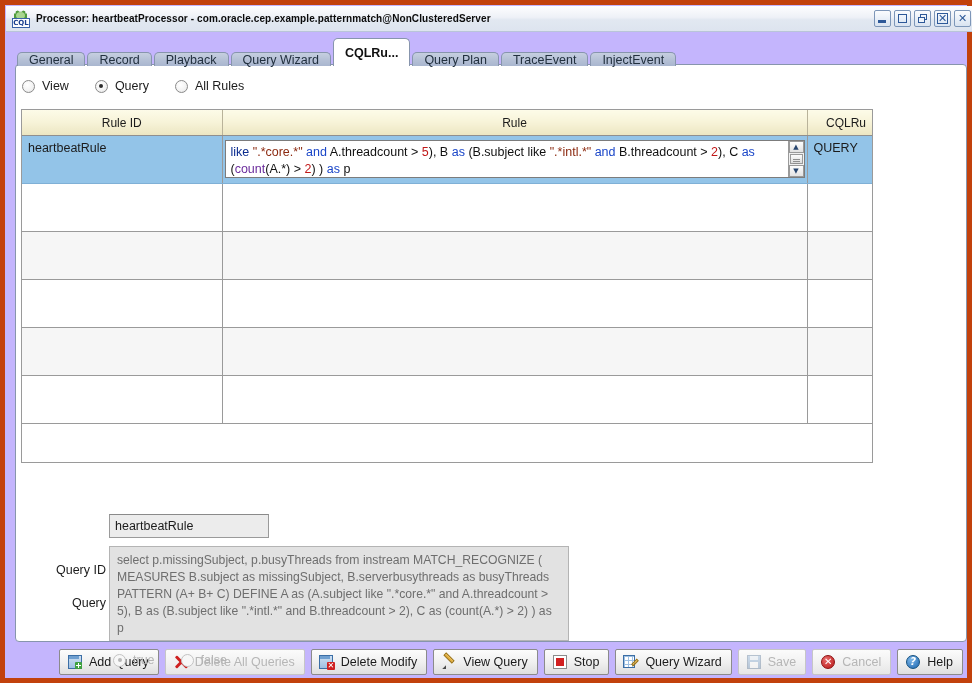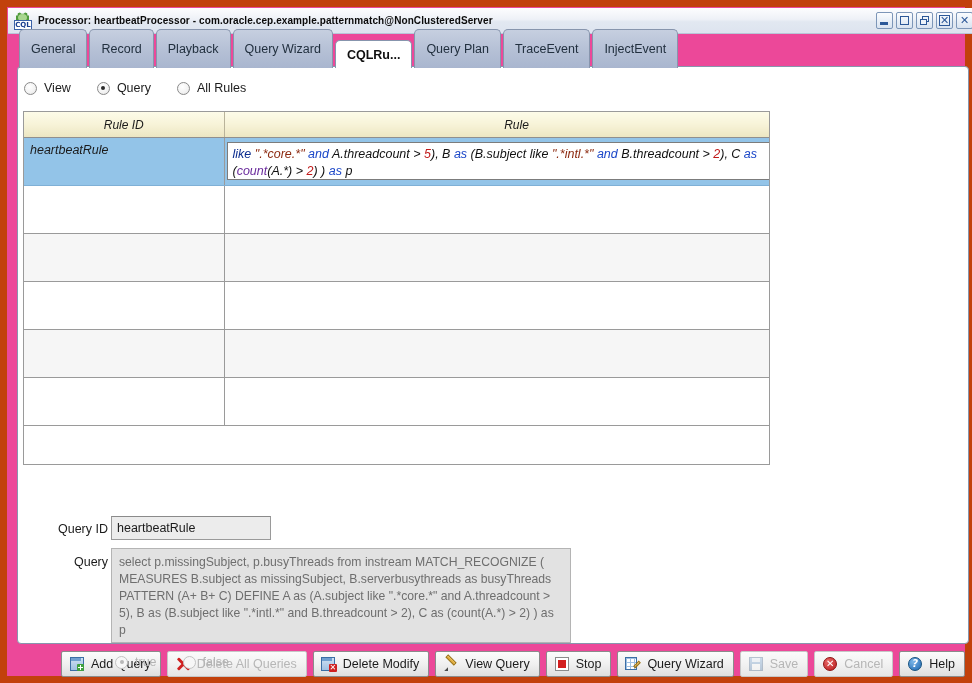--- a/index.html
+++ b/index.html
@@ -6,22 +6,22 @@
     margin: 0; padding: 0;
     width: 972px; height: 683px;
     background: #ffffff;
     font-family: "Liberation Sans", sans-serif;
     overflow: hidden;
   }
   .window {
     position: absolute; left: 0; top: 0;
     width: 972px; height: 683px;
     box-sizing: border-box;
-    border: 7px solid #c2410c;
-    background: #ec4899;
+    border: 5px solid #c2410c;
+    background: #c4b5fd;
   }
   
   .titlebar {
     position: absolute; left: 1px; top: 1px;
     width: 970px; height: 26px;
     box-sizing: border-box;
     background: linear-gradient(to bottom, #fdfdfe 0%, #eef1f7 45%, #e2e8f1 55%, #dde4ef 100%);
     border-bottom: 1px solid #b9c5d8;
     display: flex; align-items: center;
   }
@@ -71,21 +71,21 @@
     color: #2d5898; font-size: 11px; line-height: 9px; text-align: center; font-weight: bold;
     font-family: "DejaVu Sans", sans-serif; }
 
   
   .tabstrip {
     position: absolute; left: 12px; top: 33px;
     height: 28px; display: flex; align-items: flex-end;
     z-index: 3;
   }
   .tab {
-    height: 39px; box-sizing: border-box;
+    height: 14px; box-sizing: border-box;
     padding: 0 11px;
     display: flex; align-items: center;
     font-size: 12.5px; color: #22303f;
     background: linear-gradient(to bottom, #c6cfe0 0%, #b6c1d6 50%, #a9b6cf 100%);
     border: 1px solid #8795ad;
     border-bottom: none;
     border-radius: 5px 5px 0 0;
     margin-right: 2px;
     cursor: default;
     white-space: nowrap;
@@ -125,26 +125,25 @@
     width: 4px; height: 4px; border-radius: 50%; background: #2b2b2b;
   }
   .rdot.dis { border-color: #c3c3c3; background: #f7f7f7; }
   .rdot.dis.sel::after { background: #b8b8b8; }
   .rlabel { font-size: 12.5px; color: #1c1c1c; }
   .rlabel.dis { color: #b4b4b4; }
 
   
   .table-wrap {
     position: absolute; left: 5px; top: 44px;
-    width: 747px; height: 354px;
+    width: 852px; height: 354px;
     box-sizing: border-box;
     border: 1px solid #9a9a9a;
     background: #ffffff;
     overflow: hidden;
-    font-style: italic;
   }
   table.grid { border-collapse: collapse; width: 940px; table-layout: fixed; }
   table.grid th {
     height: 23px;
     background: linear-gradient(to bottom, #fdfbe8 0%, #f7f3d8 50%, #ece6c2 100%);
     border-right: 1px solid #b9b39a;
     border-bottom: 1px solid #8f8f8f;
     font-size: 12px; font-weight: normal; color: #1b1b1b;
     text-align: center;
     position: relative;
@@ -205,21 +204,21 @@
     content: ""; position: absolute; left: 2px; right: 2px; top: 4px;
     height: 5px;
     background: repeating-linear-gradient(to bottom, #8f8f8f 0 1px, transparent 1px 2px);
   }
   
   .work-note {
     position: absolute; left: 6px; top: 411px;
     font-size: 12.5px; color: #1b1b1b;
   }
   .field-label {
-    position: absolute; font-size: 12.5px; color: #1b1b1b; text-align: right;
+    position: absolute; font-size: 12.5px; color: #1b1b1b; text-align: right; margin-top: 43px;
   }
   .qid-label { left: 18px; top: 455px; width: 72px; }
   .query-label { left: 18px; top: 488px; width: 72px; }
   .enable-label { left: 18px; top: 620px; width: 72px; }
   .qid-input {
     position: absolute; left: 93px; top: 449px;
     width: 160px; height: 24px; box-sizing: border-box;
     background: #ececec;
     border: 1px solid #9a9a9a;
     border-top-color: #8a8a8a;

